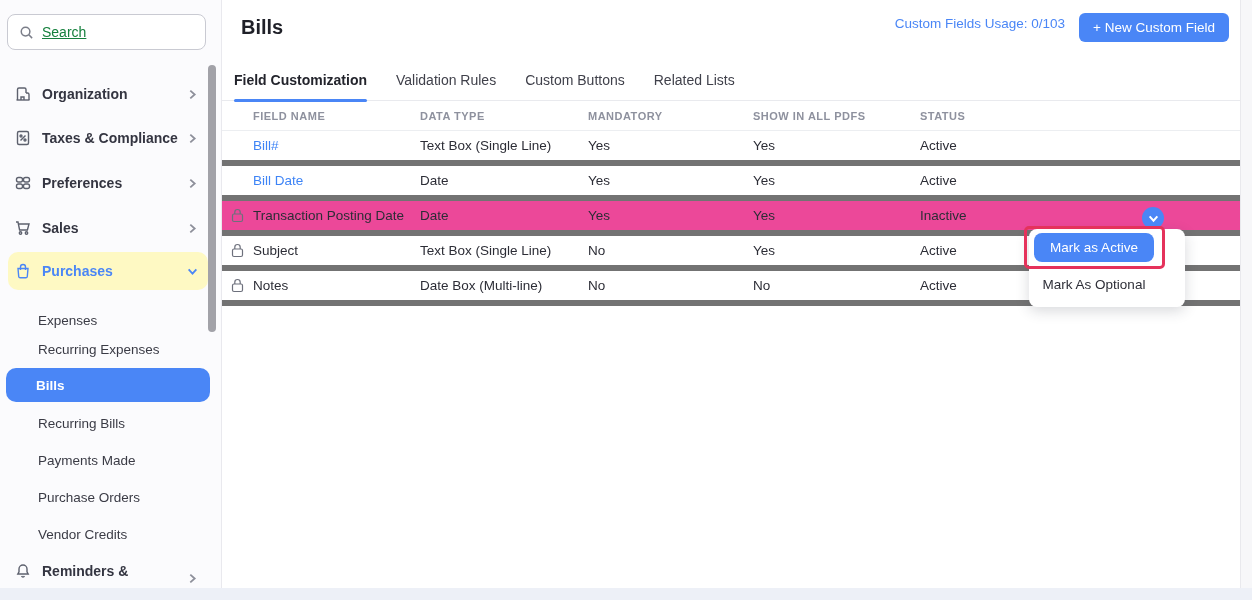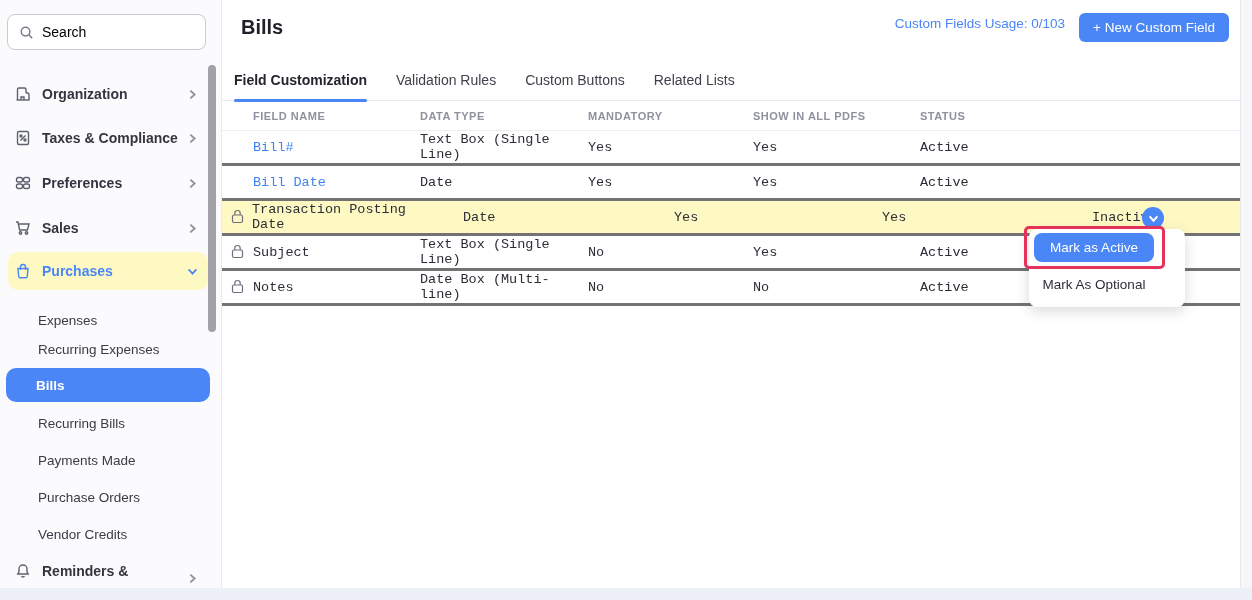--- a/index.html
+++ b/index.html
@@ -5,21 +5,21 @@
   * { margin:0; padding:0; box-sizing:border-box; }
   html,body { width:1252px; height:600px; overflow:hidden;
     font-family:"Liberation Sans", sans-serif; background:#fff; position:relative; }
 
   
   .sidebar { position:absolute; left:0; top:0; width:222px; height:588px;
     background:#fbfbfd; border-right:1px solid #e9e9ee; }
   .search-box { position:absolute; left:7px; top:14px; width:199px; height:36px;
     background:#fff; border:1px solid #c9cad2; border-radius:8px;
     display:flex; align-items:center; padding-left:11px; gap:8px; }
-  .search-box .ph { color:#000000; font-size:14px; }
+  .search-box .ph { color:#15803d; font-size:14px;text-decoration:underline; }
   .nav-item { position:absolute; left:8px; width:200px; height:28px;
     display:flex; align-items:center; gap:10px; padding-left:6px;
     font-size:14px; font-weight:600; color:#343541; cursor:pointer; }
   .nav-item .ico { width:18px; height:18px; display:flex; color:#5d616e; }
   .nav-item .chev { position:absolute; right:10px; color:#8d8f9a; display:flex; }
   .nav-item.blue, .nav-item.blue .ico, .nav-item.blue .chev { color:#4a86f6; }
   .nav-pill { background:#fef9c3; border-radius:10px; height:38px; }
   .sub-item { position:absolute; left:8px; width:200px; height:28px;
     display:flex; align-items:center; padding-left:30px;
     font-size:13.5px; color:#3a3b45; cursor:pointer; border-radius:10px; }
@@ -46,22 +46,22 @@
   .tab.active::after { content:""; position:absolute; left:0; right:0; bottom:-2px;
     height:3px; background:#4a86f6; border-radius:3px; }
 
   .thead, .trow { display:grid;
     grid-template-columns:198px 168px 165px 167px 1fr; align-items:center; }
   .thead { position:absolute; left:0; top:101px; width:1018px; height:30px;
     border-bottom:1px solid #eceef1; }
   .thead .th { font-size:11px; font-weight:600; letter-spacing:.5px; color:#8e919e; }
   .thead .th:first-child { padding-left:31px; }
   .rows { position:absolute; left:0; top:131px; width:1018px; }
-  .trow { height:35px; border-bottom:3px solid #737373; font-size:13.5px; color:#2c2d36;font-family:Liberation Mono, monospace; }
-  .trow.hl { background:#fef9c3;gap:43px; }
+  .trow { height:35px; border-bottom:6px solid #737373; font-size:13.5px; color:#2c2d36; }
+  .trow.hl { background:#ec4899; }
   .namecell { display:flex; align-items:center; padding-left:9px; }
   .lockico { width:14px; height:16px; margin-right:8px; color:#6d707c; display:flex; }
   .lockspacer { width:22px; }
   .fname { font-weight:500; }
   .fname.link { color:#3e84f6; cursor:pointer; }
 
   
   .right-scroll { position:absolute; left:1240px; top:0; width:12px; height:588px;
     background:#f7f7f9; border-left:1px solid #e9e9ed; }
   .bottom-bar { position:absolute; left:0; top:588px; width:1252px; height:12px; background:#edf0f7; }

